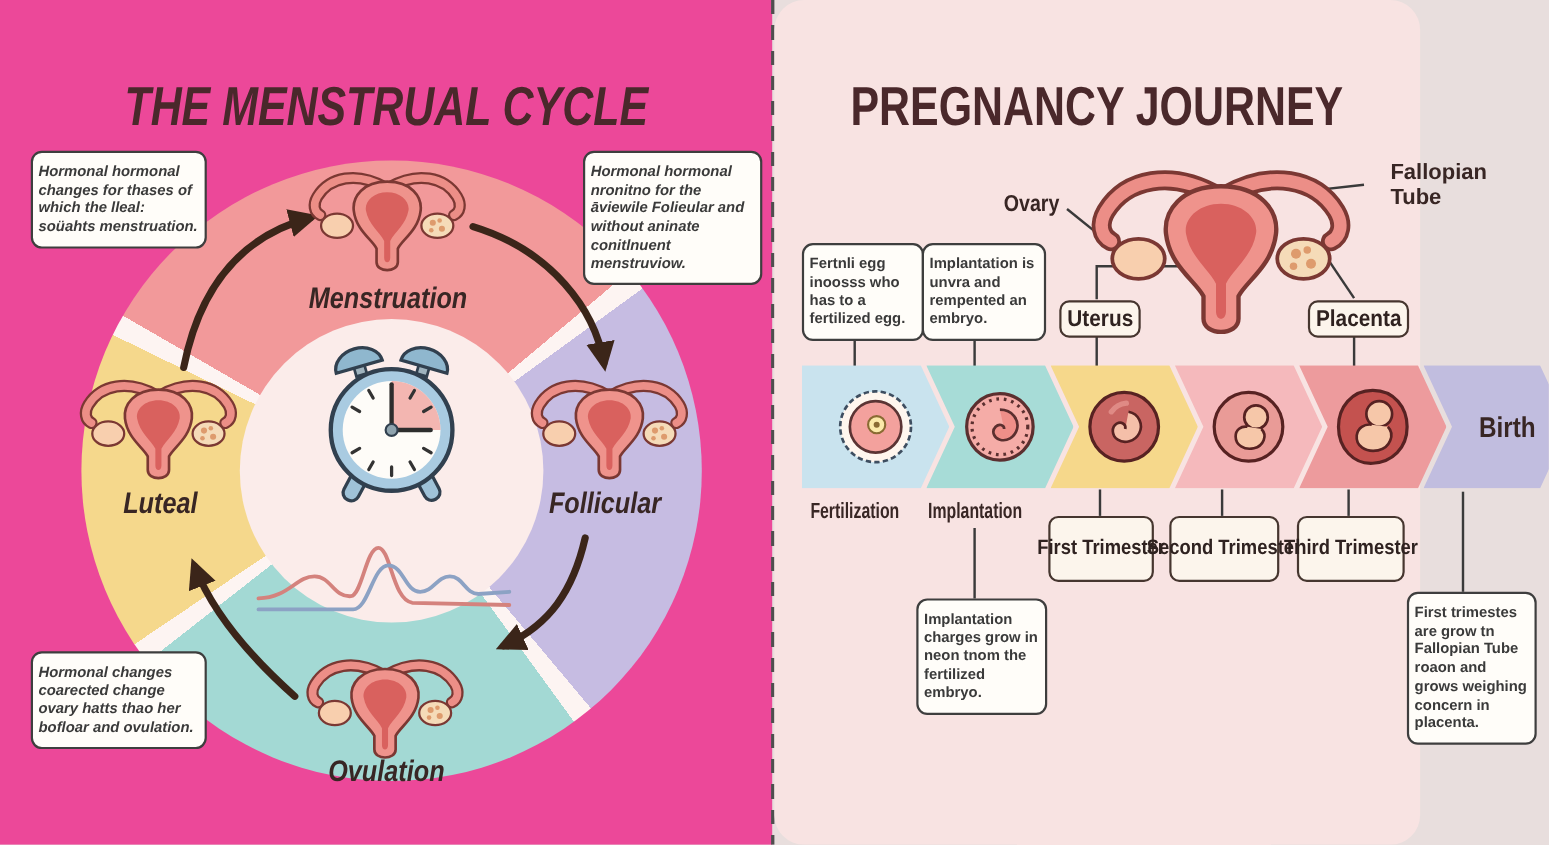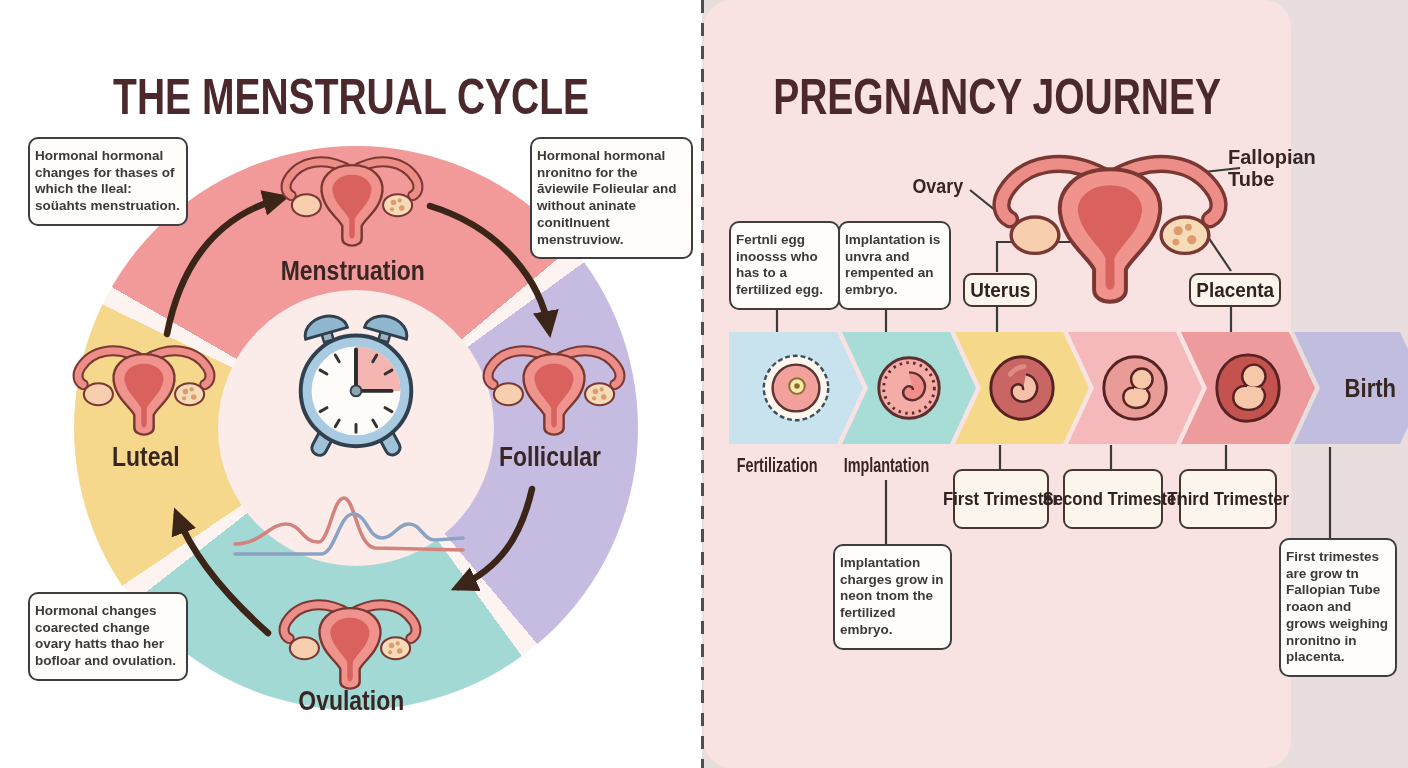--- a/index.html
+++ b/index.html
@@ -1,19 +1,19 @@
 <!DOCTYPE html>
 <html><head>
 <meta charset="utf-8">
 <style>
   html,body{margin:0;padding:0;background:#e8dedd;}
   .stage{position:relative;width:1408px;height:768px;overflow:hidden;
          font-family:"Liberation Sans",sans-serif;font-weight:bold;}
   .panel{position:absolute;top:0;height:768px;}
-  .panel.left{left:0;width:702px;background:#ffffff;}
+  .panel.left{left:0;width:702px;background:#ec4899;font-style:italic;}
   .panel.right{left:704px;width:587px;background:#F8E3E2;border-radius:27px;}
   .divider{position:absolute;left:701px;top:0;width:3px;height:768px;
            background:repeating-linear-gradient(to bottom,#4f4f4f 0 13px,transparent 13px 23px);}
   .title{position:absolute;top:34px;left:0;width:100%;text-align:center;
          font-size:50px;color:#4A282B;white-space:nowrap;}
   .sxt{display:inline-block;transform:scaleX(.78);transform-origin:center;white-space:nowrap;}
   .sx{display:inline-block;transform:scaleX(.85);transform-origin:center;white-space:nowrap;}
   .sx9{display:inline-block;transform:scaleX(.9);transform-origin:center;white-space:nowrap;}
   
   .ring{position:absolute;left:74px;top:146px;width:564px;height:564px;border-radius:50%;
@@ -204,21 +204,21 @@
         <path d="M522,445 L522,469"></path>
         <path d="M626,447 L626,538"></path>
       </g>
     </svg>
 
     <svg class="abs" style="left:281px;top:136px;width:250px;height:178px">
         <use href="#uterus"></use>
       </svg>
 
     <div class="anat" style="left:184px;top:174px;width:80px;text-align:right"><span class="sx">Ovary</span></div>
-    <div class="anat" style="left:524px;top:146px;width:120px;font-size:20px">Fallopian Tube</div>
+    <div class="anat" style="left:560px;top:146px;width:120px;font-size:20px">Fallopian Tube</div>
 
     <div class="tag small" style="left:259px;top:273px;width:70px">
         <span class="sx9">Uterus</span>
       </div>
     <div class="tag small" style="left:485px;top:273px;width:88px">
         <span class="sx9">Placenta</span>
       </div>
 
     <div class="note" style="left:25px;top:221px;width:97px">Fertnli egg inoosss who has to a fertilized egg.</div>
     <div class="note" style="left:134px;top:221px;width:99px">Implantation is unvra and rempented an embryo.</div>
@@ -259,15 +259,15 @@
         <span class="sx" style="transform:scaleX(.88)">First Trimester</span>
       </div>
     <div class="tag tri" style="left:359px;top:469px;width:96px">
         <span class="sx" style="transform:scaleX(.88)">Second Trimester</span>
       </div>
     <div class="tag tri" style="left:475px;top:469px;width:94px">
         <span class="sx" style="transform:scaleX(.88)">Third Trimester</span>
       </div>
 
     <div class="note" style="left:129px;top:544px;width:105px">Implantation charges grow in neon tnom the fertilized embryo.</div>
-    <div class="note" style="left:575px;top:538px;width:104px">First trimestes are grow tn Fallopian Tube roaon and grows weighing nronitno in placenta.</div>
+    <div class="note" style="left:575px;top:538px;width:104px">First trimestes are grow tn Fallopian Tube roaon and grows weighing concern in placenta.</div>
   </section>
 </div>
 
 </body></html>

